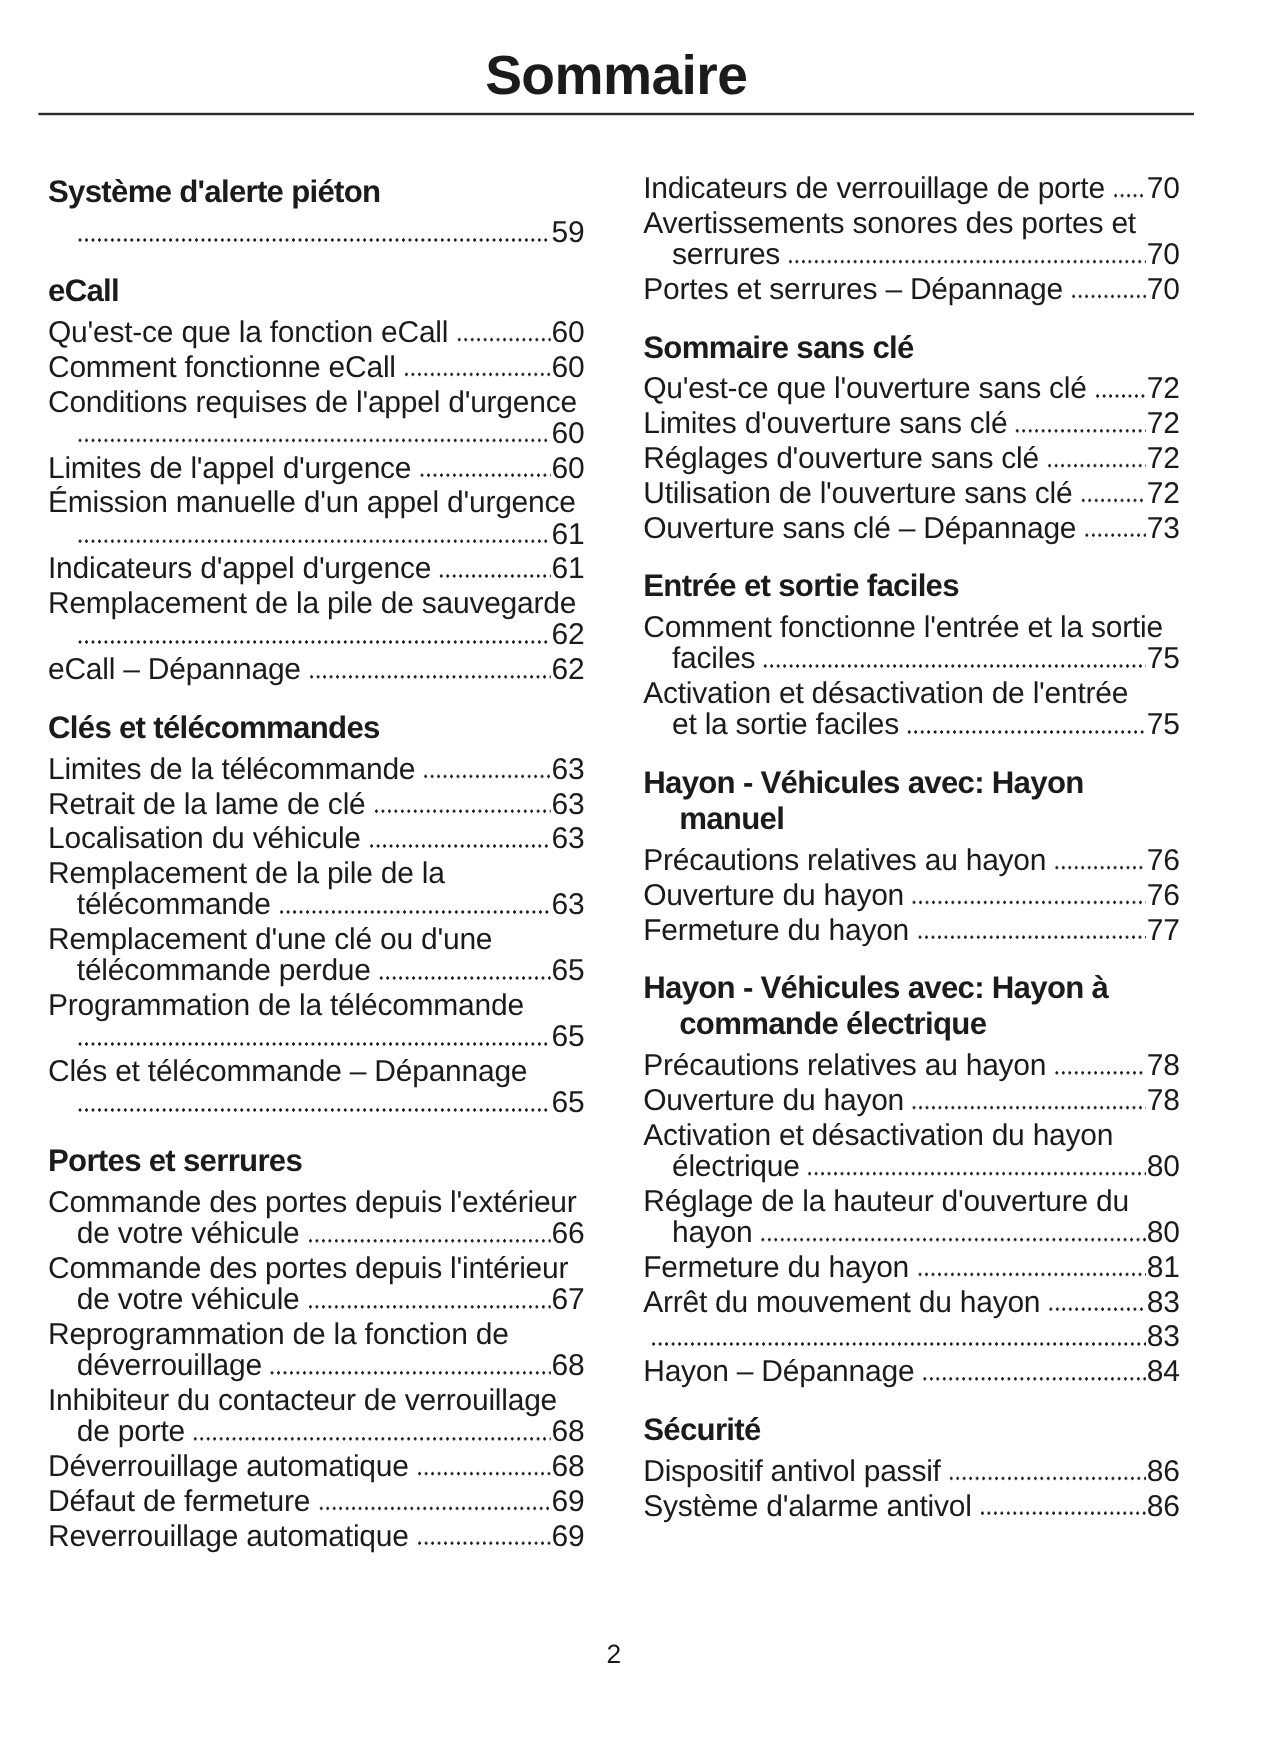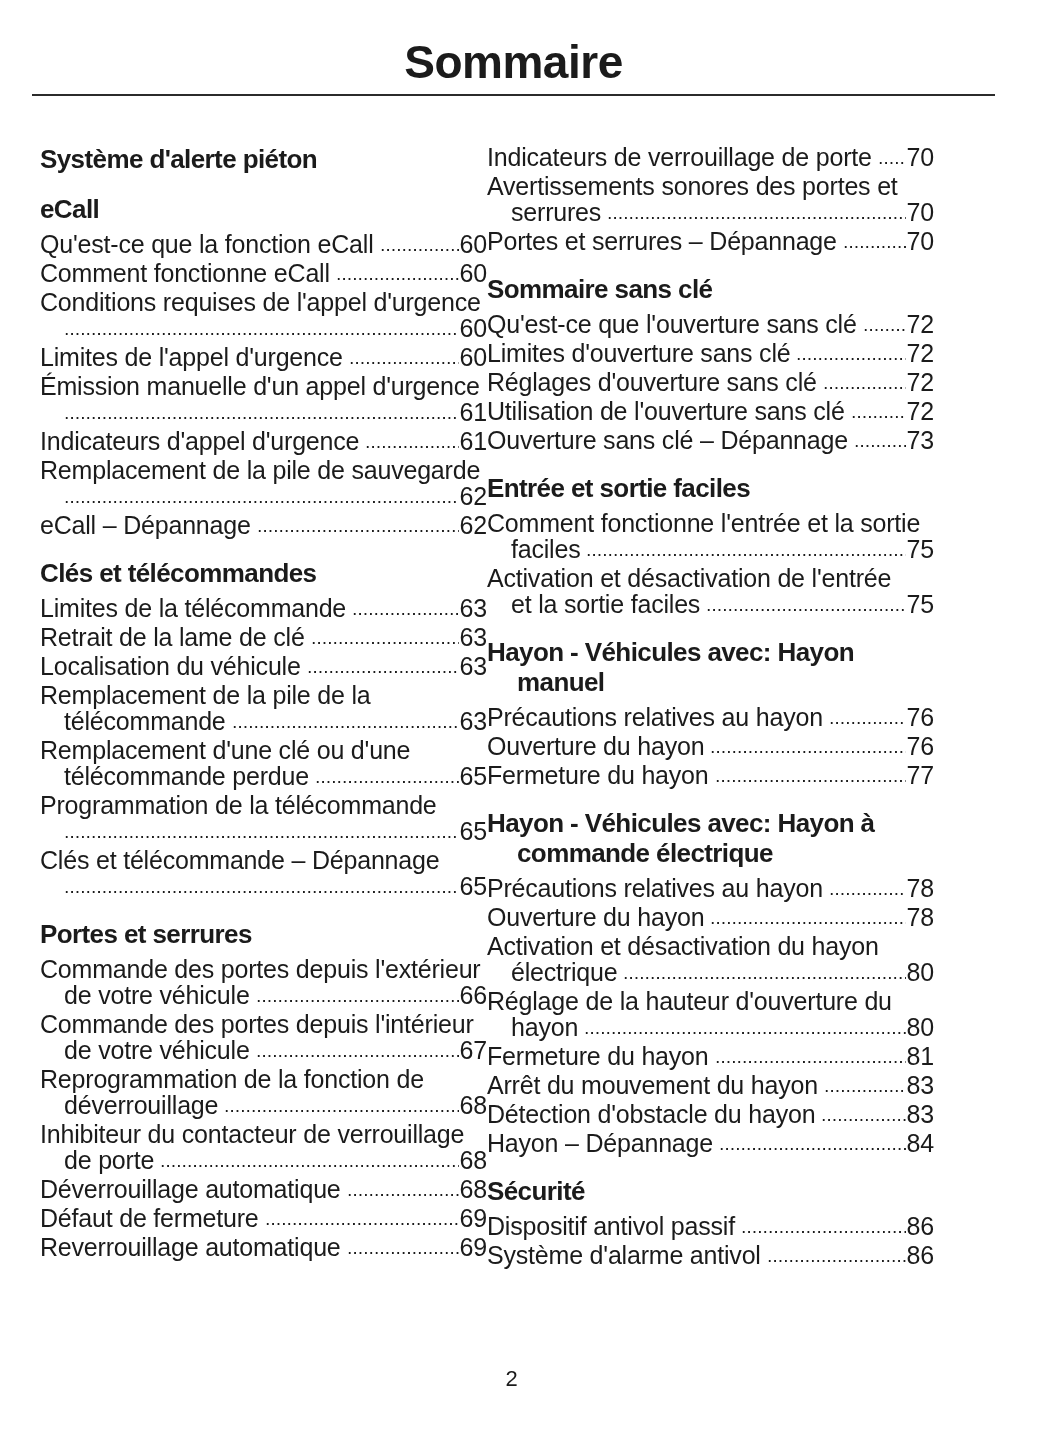--- a/index.html
+++ b/index.html
@@ -22,20 +22,21 @@
     letter-spacing:-0.5px;
   }
   .title-rule {
     margin:10px 0 0 32px;
     width:963px;
     border-bottom:2px solid #2b2b2b;
   }
   .columns {
     display:flex;
     margin:48px 0 0 40px;
+    gap:49px;
   }
   .col { width:447px; }
   .toc-heading {
     font-size:26px;
     line-height:30px;
     font-weight:bold;
     letter-spacing:-0.6px;
     margin:20px 0 7px 0;
     padding-left:30px;
     text-indent:-30px;
@@ -76,20 +77,25 @@
 <body>
 
 <div class="page">
   <div class="doc-title">Sommaire</div>
   <div class="title-rule"></div>
 
   <div class="columns">
     <div class="col">
         <div class="toc-heading">Système d'alerte piéton</div>
         <div class="toc-entry">
+          <div class="toc-line cont last">
+            <span class="toc-text"></span>
+            <span class="leader"></span>
+            <span class="toc-page">59</span>
+          </div>
         </div>
         <div class="toc-heading">eCall</div>
         <div class="toc-entry">
           <div class="toc-line last">
             <span class="toc-text">Qu'est-ce que la fonction eCall</span>
             <span class="leader"></span>
             <span class="toc-page">60</span>
           </div>
         </div>
         <div class="toc-entry">
@@ -391,21 +397,20 @@
         </div>
         <div class="toc-entry">
           <div class="toc-line last">
             <span class="toc-text">Arrêt du mouvement du hayon</span>
             <span class="leader"></span>
             <span class="toc-page">83</span>
           </div>
         </div>
         <div class="toc-entry">
           <div class="toc-line last">
-            <span class="toc-text">Détection d'obstacle du hayon</span>
             <span class="leader"></span>
             <span class="toc-page">83</span>
           </div>
         </div>
         <div class="toc-entry">
           <div class="toc-line last">
             <span class="toc-text">Hayon – Dépannage</span>
             <span class="leader"></span>
             <span class="toc-page">84</span>
           </div>

